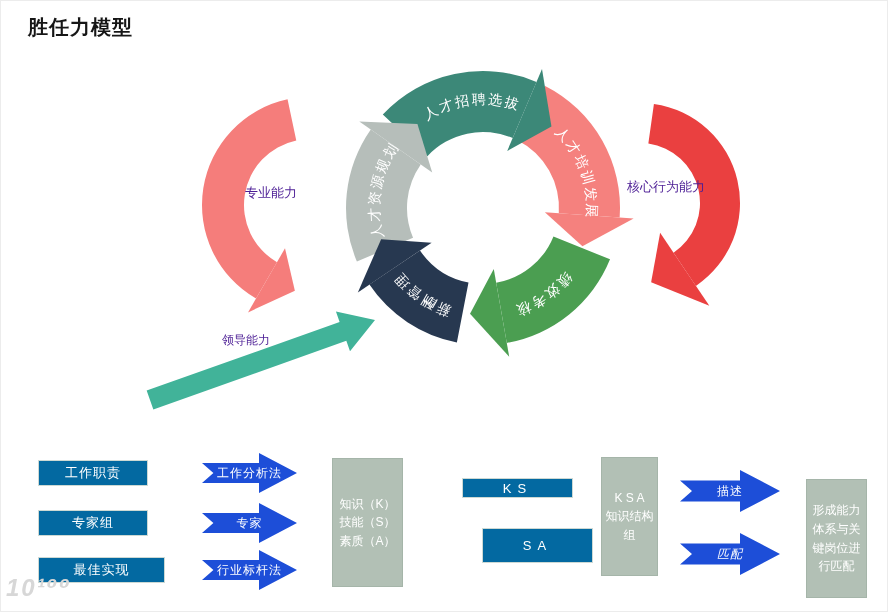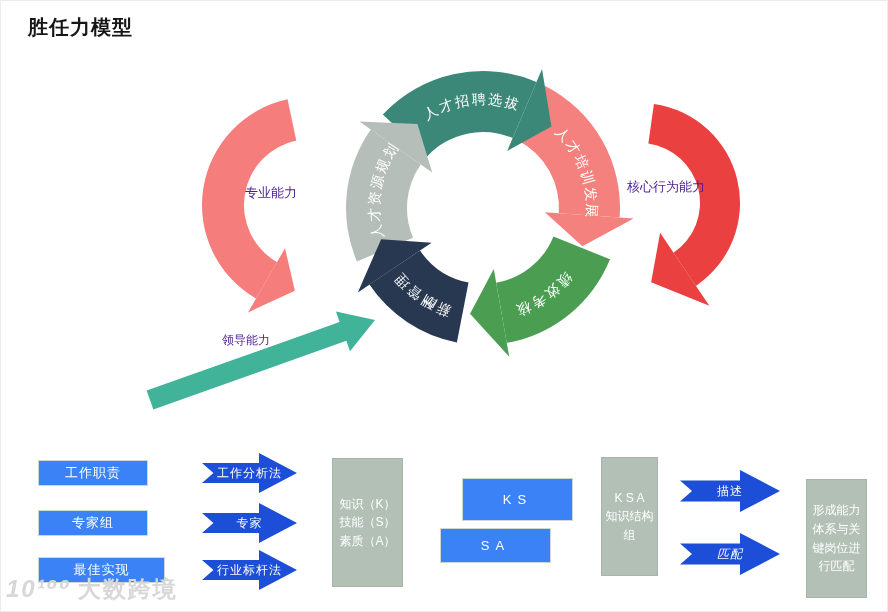--- a/index.html
+++ b/index.html
@@ -9,38 +9,38 @@
   }
   .frame{position:absolute;inset:0;border:1px solid #ececec;pointer-events:none;}
   .page-title{
     position:absolute;left:28px;top:14px;font-size:20px;font-weight:700;
     color:#161616;letter-spacing:1px;
   }
   #hero{position:absolute;left:140px;top:55px;width:630px;height:365px;}
   svg text{font-family:"Liberation Sans","DejaVu Sans",sans-serif;}
   .side-label{position:absolute;font-size:13px;color:#4c1d95;white-space:nowrap;}
   .tbox{
-    position:absolute;background:#3b82f6;border:1px solid #cdd9d4;box-sizing:border-box;
+    position:absolute;background:#0369a1;border:1px solid #cdd9d4;box-sizing:border-box;
     color:#fff;font-size:13px;display:flex;align-items:center;justify-content:center;
     letter-spacing:1px;
   }
   .gbox{
     position:absolute;background:#b2c0b5;border:1px solid #a5b5a9;box-sizing:border-box;
     color:#fff;font-size:12px;display:flex;align-items:center;justify-content:center;
     text-align:center;white-space:pre-line;line-height:1.55;padding:0 3px;
   }
   .garrow{
     position:absolute;background:#1d4ed8;color:#fff;font-size:12px;
     display:flex;align-items:center;justify-content:center;letter-spacing:1px;
     clip-path:polygon(0% 25%,60% 25%,60% 0%,100% 50%,60% 100%,60% 75%,0% 75%,12% 50%);
   }
   .ks{letter-spacing:6px;font-size:13px;}
   .watermark{
     position:absolute;left:6px;top:574px;color:#d7d7d7;font-weight:700;
-    font-size:23px;letter-spacing:2px;display:flex;align-items:baseline;gap:6px;
+    font-size:23px;letter-spacing:2px;display:flex;align-items:baseline;
   }
   .watermark .logo{font-style:italic;font-size:24px;}
 </style>
 </head>
 <body>
 
 <div class="frame"></div>
 
 <div class="page-title">胜任力模型</div>
 
@@ -79,28 +79,27 @@
 <div class="tbox" style="left:38px;top:557px;width:127px;height:26px;text-align:center;">最佳实现</div>
 
 <div class="garrow" style="left:202px;top:453px;width:95px;height:40px;">工作分析法</div>
 <div class="garrow" style="left:202px;top:503px;width:95px;height:40px;">专家</div>
 <div class="garrow" style="left:202px;top:550px;width:95px;height:40px;">行业标杆法</div>
 
 <div class="gbox" style="left:332px;top:458px;width:71px;height:129px;">知识（K）
 技能（S）
 素质（A）</div>
 
-<div class="tbox ks" style="left:462px;top:478px;width:111px;height:43px;">KS</div>
-<div class="tbox ks" style="left:440px;top:528px;width:111px;height:35px;">SA</div>
+<div class="tbox ks" style="left:462px;top:478px;width:111px;height:20px;">KS</div>
+<div class="tbox ks" style="left:482px;top:528px;width:111px;height:35px;">SA</div>
 
 <div class="gbox" style="left:601px;top:457px;width:57px;height:119px;">K S A
 知识结构
 组</div>
 
 <div class="garrow" style="left:680px;top:470px;width:100px;height:42px;">描述</div>
 <div class="garrow" style="left:680px;top:533px;width:100px;height:42px;font-style:italic;">匹配</div>
 
 <div class="gbox" style="left:806px;top:479px;width:61px;height:119px;">形成能力体系与关键岗位进行匹配</div>
 
 <div class="watermark">
   <span class="logo">10¹⁰⁰</span>
-  <span>大数跨境</span>
 </div>
 
 </body></html>

